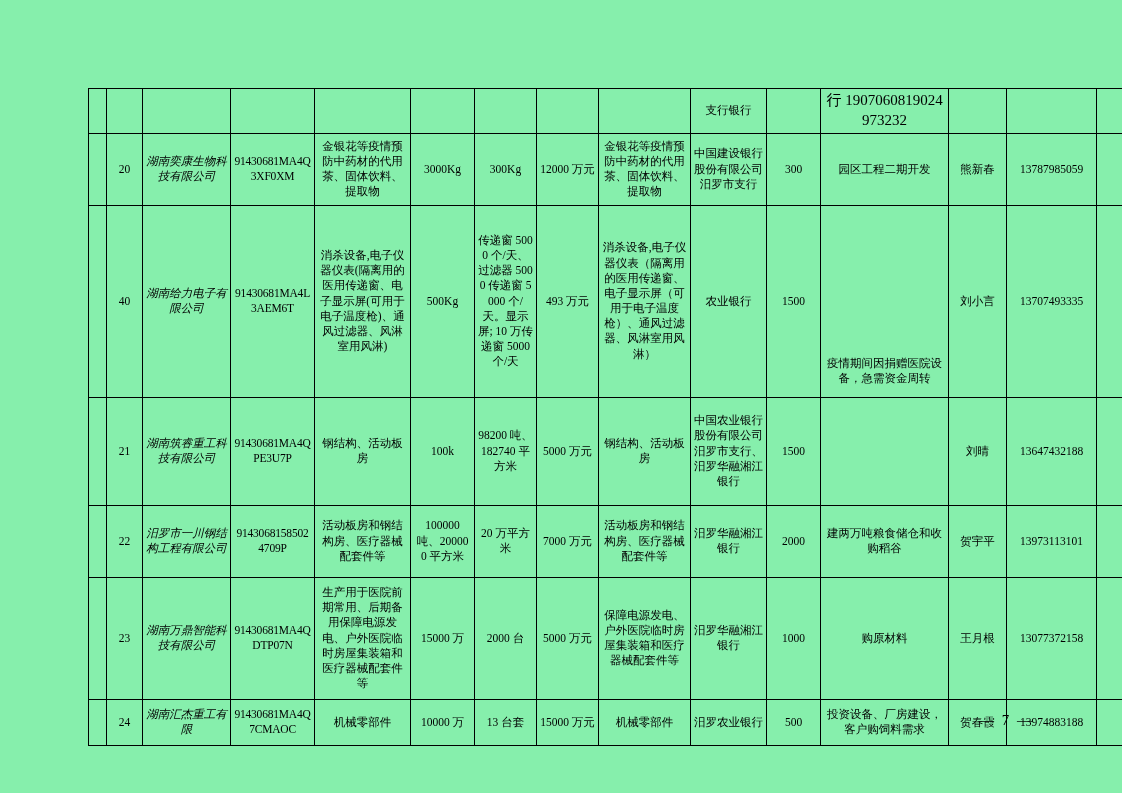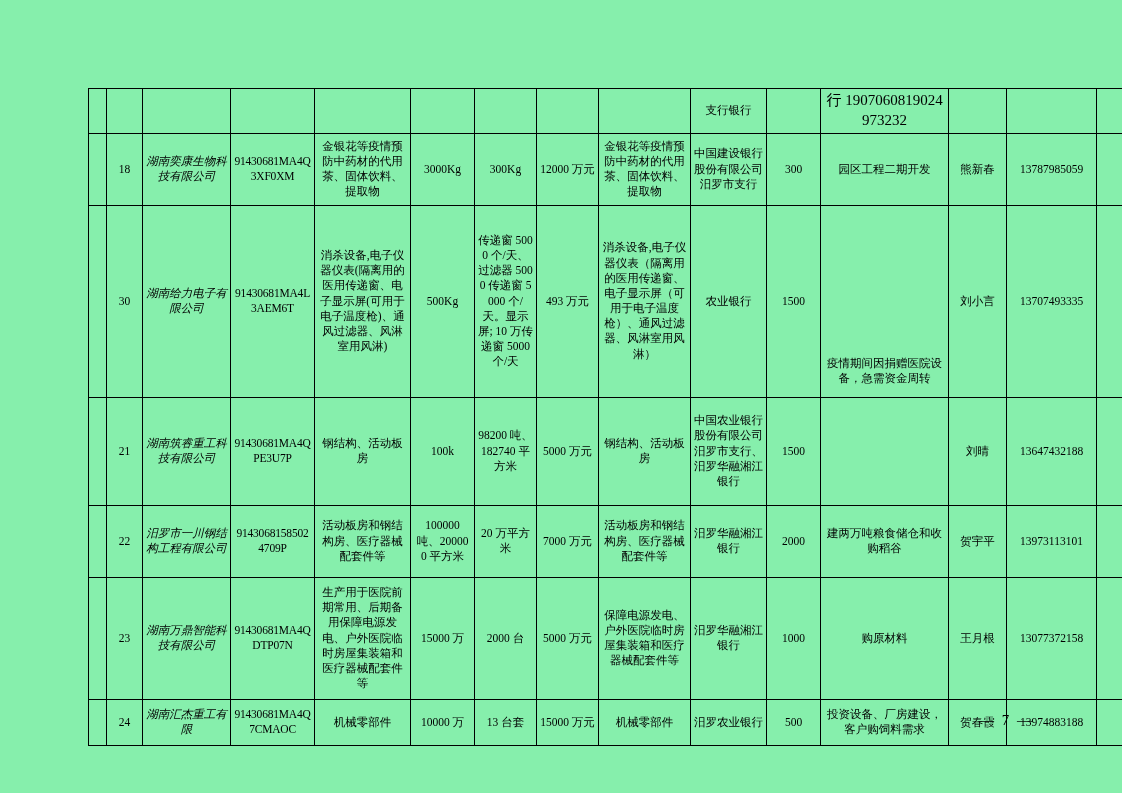--- a/index.html
+++ b/index.html
@@ -107,39 +107,39 @@
         <td class="bank">支行银行</td>
         <td class="amount"></td>
         <td class="purpose" style="font-size:15px">行 1907060819024973232</td>
         <td class="contact"></td>
         <td class="phone"></td>
         <td class="tail"></td>
       </tr>
 
       <tr style="height:72px">
         <td class="num"></td>
-        <td class="seq">18</td>
+        <td class="seq">20</td>
         <td class="company">湖南奕康生物科技有限公司</td>
         <td class="code">91430681MA4Q3XF0XM</td>
         <td class="product">金银花等疫情预防中药材的代用茶、固体饮料、提取物</td>
         <td class="capacity">3000Kg</td>
         <td class="qty">300Kg</td>
         <td class="value">12000 万元</td>
         <td class="need">金银花等疫情预防中药材的代用茶、固体饮料、提取物</td>
         <td class="bank">中国建设银行股份有限公司汨罗市支行</td>
         <td class="amount">300</td>
         <td class="purpose">园区工程二期开发</td>
         <td class="contact">熊新春</td>
         <td class="phone">13787985059</td>
         <td class="tail"></td>
       </tr>
 
       <tr style="height:192px">
         <td class="num"></td>
-        <td class="seq">30</td>
+        <td class="seq">40</td>
         <td class="company">湖南给力电子有限公司</td>
         <td class="code">91430681MA4L3AEM6T</td>
         <td class="product">消杀设备,电子仪器仪表(隔离用的医用传递窗、电子显示屏(可用于电子温度枪)、通风过滤器、风淋室用风淋)</td>
         <td class="capacity">500Kg</td>
         <td class="qty">传递窗 5000 个/天、过滤器 5000 传递窗 5000 个/天。显示屏; 10 万传递窗 5000 个/天</td>
         <td class="value">493 万元</td>
         <td class="need">消杀设备,电子仪器仪表（隔离用的医用传递窗、电子显示屏（可用于电子温度枪）、通风过滤器、风淋室用风淋）</td>
         <td class="bank">农业银行</td>
         <td class="amount">1500</td>
         <td class="purpose" style="vertical-align:bottom; padding-bottom:10px">疫情期间因捐赠医院设备，急需资金周转</td>

